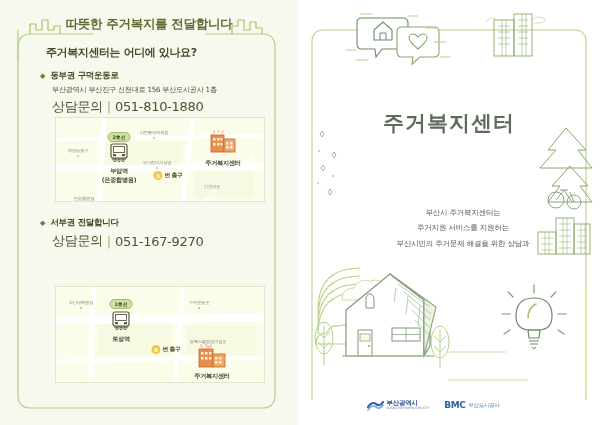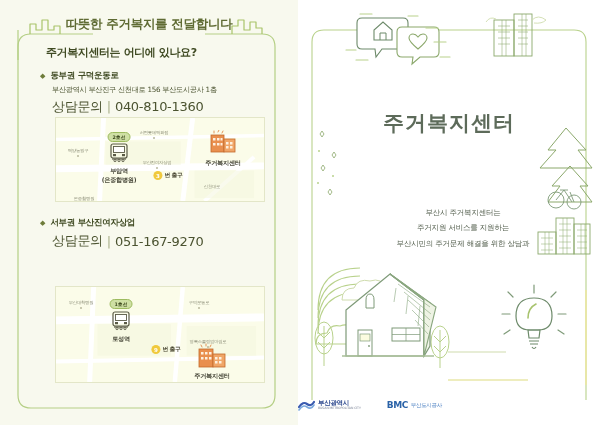--- a/index.html
+++ b/index.html
@@ -105,21 +105,21 @@
     font-size:21px; font-weight:bold; letter-spacing:1px; line-height:1.5;
   }
   .r-body {
     position:absolute; left:0; top:205px; width:330px;
     text-align:center; color:#55604f;
     font-size:7.5px; line-height:2.05; letter-spacing:-0.2px;
   }
 
   .r-logos {
     position:absolute; left:0; top:398px; width:270px;
-    display:flex; justify-content:flex-start; align-items:center; gap:26px;
+    display:flex; justify-content:center; align-items:center; gap:15px;
   }
   .logo { display:flex; align-items:center; gap:3px; }
   .logo-txt { display:flex; flex-direction:column; line-height:1.1; }
   .logo-main { font-size:6.5px; font-weight:bold; color:#2f4a8f; letter-spacing:-0.3px; }
   .logo-sub  { font-size:3.2px; color:#7b8396; letter-spacing:-0.1px; }
   .bmc-main { font-size:9px; font-weight:bold; color:#2b63a8; letter-spacing:-0.5px; }
   .bmc-sub  { font-size:5.5px; color:#4a7fc1; letter-spacing:-0.3px; }
 </style>
 </head>
 <body>
@@ -143,21 +143,21 @@
 
       <div class="center-block cb1">
         <div class="c-name">
           <span class="c-diamond">◆</span>
           <span class="c-name-txt">동부권 구덕운동로</span>
         </div>
         <div class="c-addr">부산광역시 부산진구 신천대로 156 부산도시공사 1층</div>
         <div class="c-tel">
           <span>상담문의</span>
           <span class="c-tel-sep">|</span>
-          <span>040-810-1360</span>
+          <span>051-810-1880</span>
         </div>
       </div>
 
       <div class="map-box map1">
         <svg class="map-svg" viewBox="0 0 210 85" preserveAspectRatio="none">
           <rect x="0" y="0" width="210" height="85" fill="#fbfce9"></rect>
           <path d="M0 52 L210 49" stroke="#ffffff" stroke-width="7"></path>
           <path d="M48 0 L44 85" stroke="#ffffff" stroke-width="5"></path>
           <path d="M138 0 L128 85" stroke="#ffffff" stroke-width="5"></path>
           <path d="M0 22 L210 18" stroke="#ffffff" stroke-width="3.5"></path>
@@ -210,21 +210,21 @@
             <rect x="18" y="16" width="2.5" height="2.5"></rect>
               <rect x="22" y="16" width="2.5" height="2.5"></rect>
           </g>
         </svg>
         <div class="m-lbl-big" style="left:167px;top:41px;">주거복지센터</div>
       </div>
 
       <div class="center-block cb2">
         <div class="c-name">
           <span class="c-diamond">◆</span>
-          <span class="c-name-txt">서부권 부산진여자상업</span>
+          <span class="c-name-txt">서부권 전달합니다</span>
         </div>
         <div class="c-tel">
           <span>상담문의</span>
           <span class="c-tel-sep">|</span>
           <span>051-167-9270</span>
         </div>
       </div>
 
       <div class="map-box map2">
         <svg class="map-svg" viewBox="0 0 210 97" preserveAspectRatio="none">

